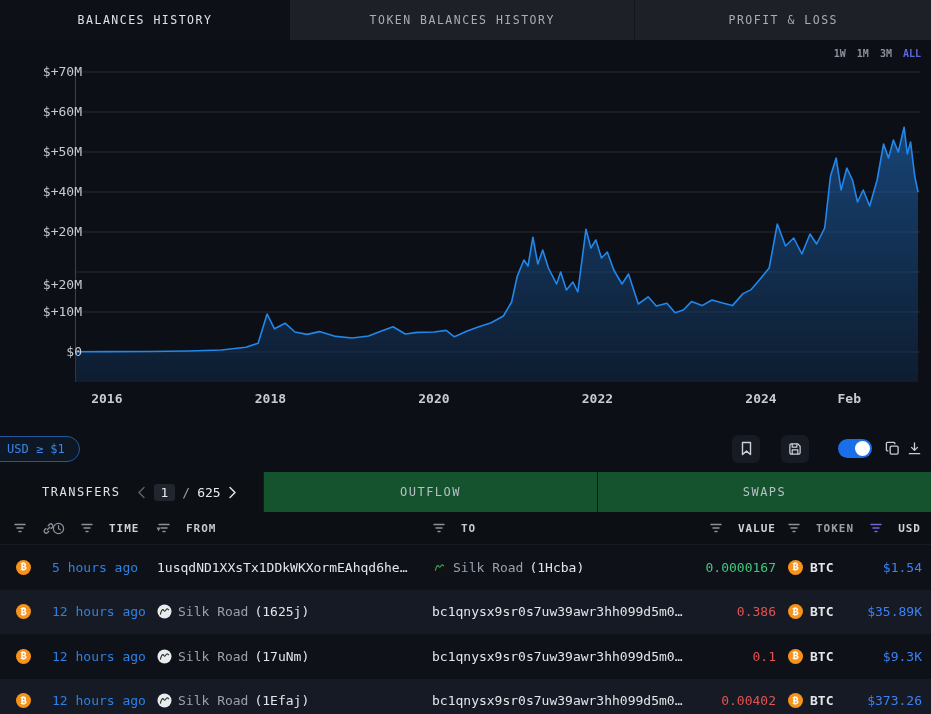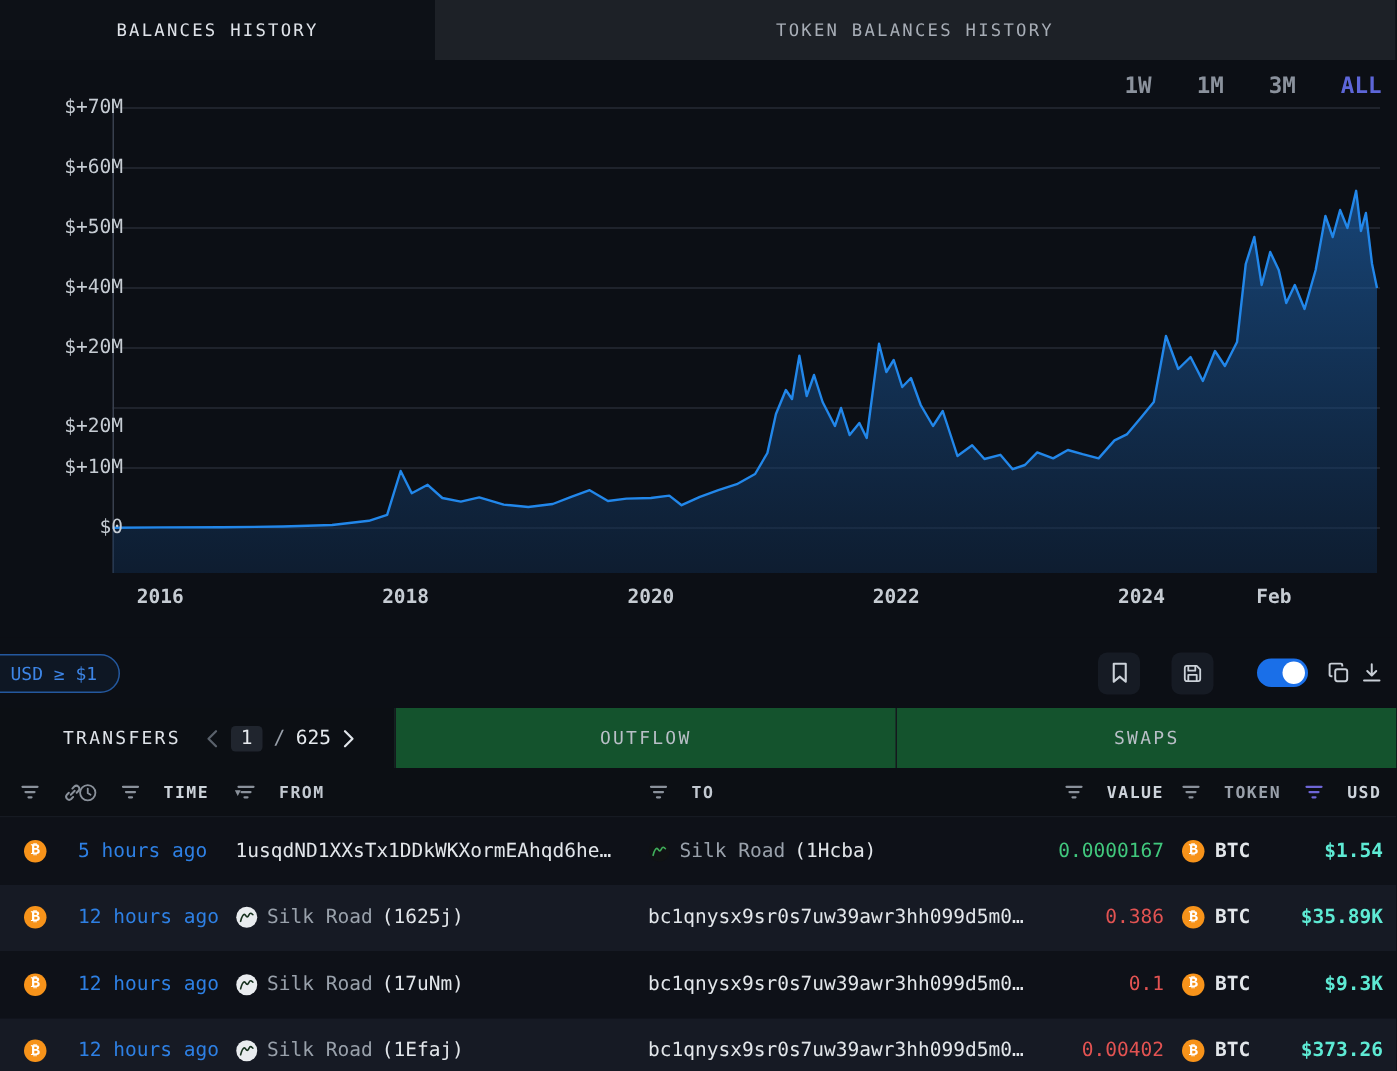--- a/index.html
+++ b/index.html
@@ -12,22 +12,22 @@
   
   .tabbar { display:flex; height:40px; background:#070a0f; }
   .tab { display:flex; align-items:center; justify-content:center;
     font-size:11.5px; letter-spacing:1.5px; color:#a7adb6; cursor:pointer; }
   .tab.t1 { width:290px; }
   .tab.active { background:#0d1117; color:#dfe3e9; }
   .tab.t2 { flex:345; background:#1d2127; border-right:1px solid #12151b; }
   .tab.t3 { flex:296; background:#1d2127; }
   
   .chart-section { position:relative; height:385px; background:#0c0f15; }
-  .tr-row { position:absolute; top:8px; right:10px; display:flex; gap:30px;
-    font-size:15px; font-weight:700; color:#8b929d; z-index:3;text-align:center; }
+  .tr-row { position:absolute; top:8px; right:10px; display:flex; gap:11px;
+    font-size:10px; font-weight:700; color:#8b929d; z-index:3;text-align:center; }
   .tr-btn { cursor:pointer; }
   .tr-btn.active { color:#5d66d8; }
   #chart-svg { position:absolute; left:0; top:0; }
   .ylab { position:absolute; left:0; width:82px; text-align:right;
     font-size:13px; color:#c6ccd3; z-index:2; }
   .xlab { position:absolute; width:70px; text-align:center;
     font-size:13px; font-weight:700; color:#c6ccd3; top:351px; z-index:2; }
   
   .controls { height:47px; display:flex; align-items:center; background:#0c0f15; }
   .pill { margin-left:-14px; height:26px; border:1px solid #24589e; border-radius:13px;
@@ -80,38 +80,41 @@
   .trow.odd { background:#0e1118; }
   .trow.even { background:#161a24; }
   .cell { display:flex; align-items:center; min-width:0; }
   .cell.chain { padding-left:16px; }
   .cell.time { padding-left:8px; color:#2e80e4; }
   .cell.from, .cell.to { padding-left:7px; gap:6px; white-space:nowrap; overflow:hidden; }
   .cell.value { justify-content:flex-end; padding-right:4px; }
   .cell.value.in { color:#41c87d; }
   .cell.value.out { color:#e25352; }
   .cell.token { padding-left:8px; gap:7px; color:#e2e6ea; font-weight:700; }
-  .cell.usd { justify-content:flex-end; padding-right:9px; color:#5eead4;font-weight:bold; }
+  .cell.usd { justify-content:flex-end; padding-right:9px; color:#3b82f6; }
   .btc-ic { width:15px; height:15px; border-radius:50%; background:#f7931a; color:#fff;
     display:inline-flex; align-items:center; justify-content:center;
     font-size:10px; font-weight:700; flex:none; }
   .addr { color:#e2e6ea; }
   .ent-name { color:#99a1ab; }
   .ent-id { color:#e2e6ea; }
   .ent-ic { display:inline-flex; flex:none; }
 </style>
 </head>
 <body>
 
 <div class="tabbar">
   <div class="tab t1 active">
     <span>BALANCES HISTORY</span>
   </div>
   <div class="tab t2">
     <span>TOKEN BALANCES HISTORY</span>
+  </div>
+  <div class="tab t3">
+    <span>PROFIT &amp; LOSS</span>
   </div>
 </div>
 
 <div class="chart-section">
   <div class="tr-row">
     <span class="tr-btn">1W</span>
     <span class="tr-btn">1M</span>
     <span class="tr-btn">3M</span>
     <span class="tr-btn active">ALL</span>
   </div>

